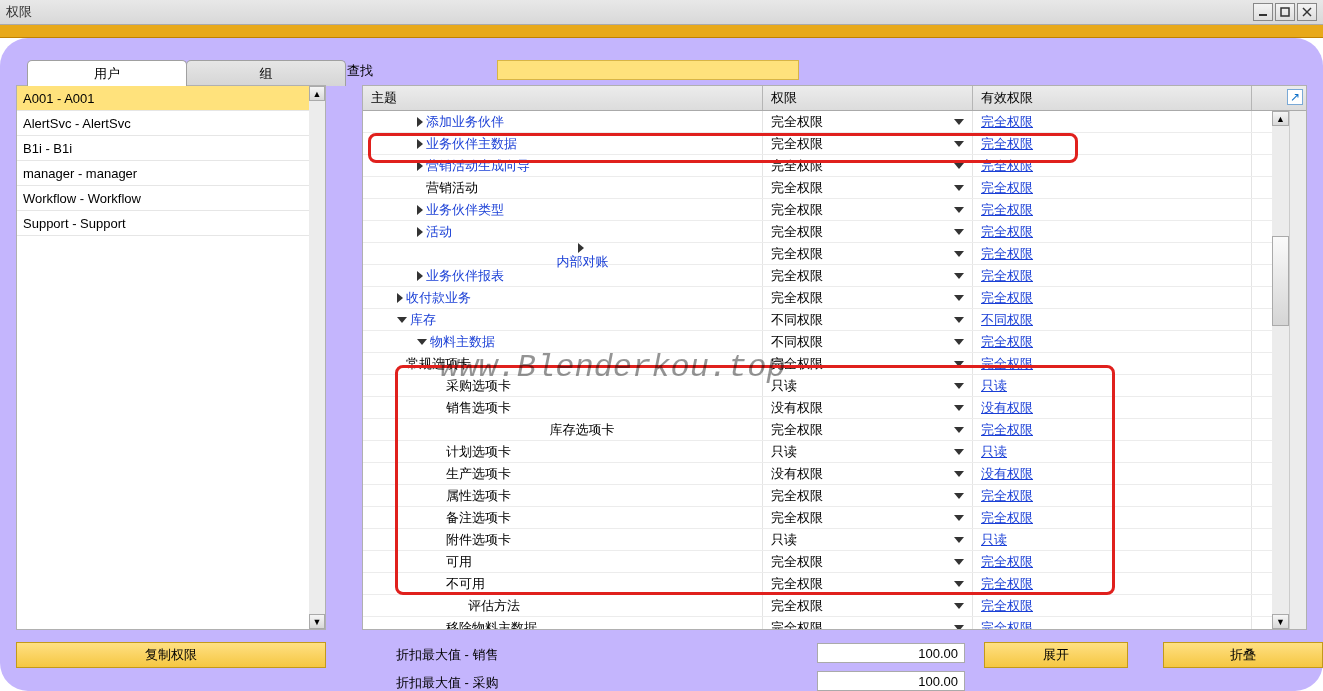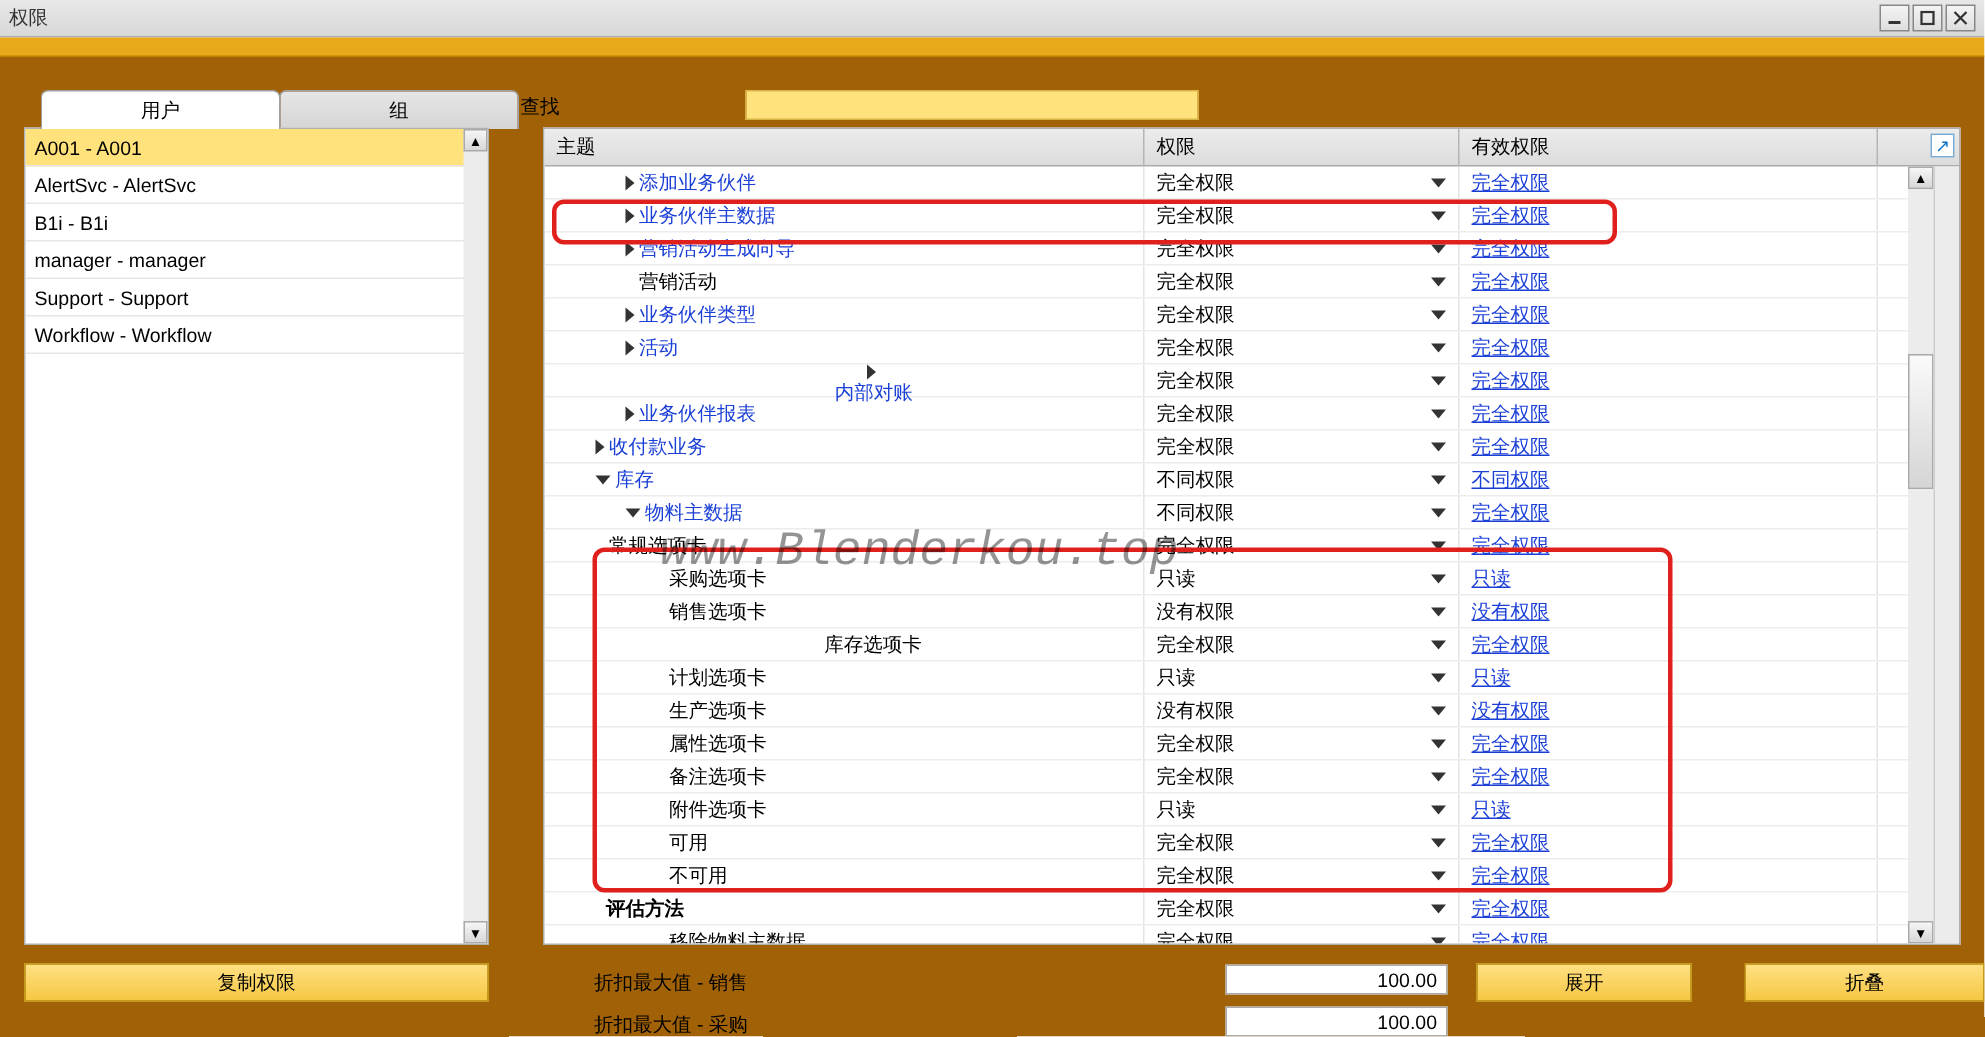--- a/index.html
+++ b/index.html
@@ -22,21 +22,21 @@
   .titlebar .title { color: #333; }
   .titlebar .wc { display: flex; gap: 2px; }
   .titlebar .wc button {
     width: 20px; height: 18px;
     background: linear-gradient(#f4f4f4, #dedede);
     border: 1px solid #888; border-radius: 0;
     display: inline-flex; align-items: center; justify-content: center;
     font-size: 11px; line-height: 1; padding: 0; cursor: default;
   }
   .gold-band { height: 13px; background: #e8a91a; border-bottom: 1px solid #c08200; }
-  .canvas { position: relative; height: calc(691px - 25px - 13px); background: #a16207; }
+  .canvas { position: relative; height: calc(691px - 25px - 13px); background: #c4b5fd; border-radius: 28px; }
 
   
   .tab-wrap { position: absolute; top: 22px; left: 27px; display: flex; }
   .tab {
     width: 160px; height: 26px; border: 1px solid #a0a0a0; border-bottom: none;
     background: linear-gradient(#e6e6e6, #d5d5d5);
     display: flex; align-items: center; justify-content: center;
     border-top-left-radius: 5px; border-top-right-radius: 5px;
     margin-right: -1px; cursor: default;
   }
@@ -182,22 +182,22 @@
     <div class="tab active">用户</div>
     <div class="tab">组</div>
   </div>
 
   <div class="userlist">
     <div class="body" id="user-body">
         <div class="row selected">A001 - A001</div>
         <div class="row">AlertSvc - AlertSvc</div>
         <div class="row">B1i - B1i</div>
         <div class="row">manager - manager</div>
+        <div class="row">Workflow - Workflow</div>
         <div class="row">Support - Support</div>
-        <div class="row">Workflow - Workflow</div>
       </div>
     <div class="sb">
       <div class="btn">▲</div>
       <div class="btn">▼</div>
     </div>
   </div>
 
   <div class="copy-btn">复制权限</div>
 
   <div class="search-label">查找</div>
@@ -491,21 +491,21 @@
           </div>
           <div class="cell perm">
             <span>完全权限</span>
             <span class="dd"></span>
           </div>
           <div class="cell eff">
             <span class="lnk">完全权限</span>
           </div>
         </div>
         <div class="trow">
-          <div class="cell subj" style="padding-left: 32px; font-weight: bold;">
+          <div class="cell subj" style="padding-left: 96px;">
             <span style="display: inline-block; width: 9px;"></span>
             <span class="subj-label">评估方法</span>
           </div>
           <div class="cell perm">
             <span>完全权限</span>
             <span class="dd"></span>
           </div>
           <div class="cell eff">
             <span class="lnk">完全权限</span>
           </div>

